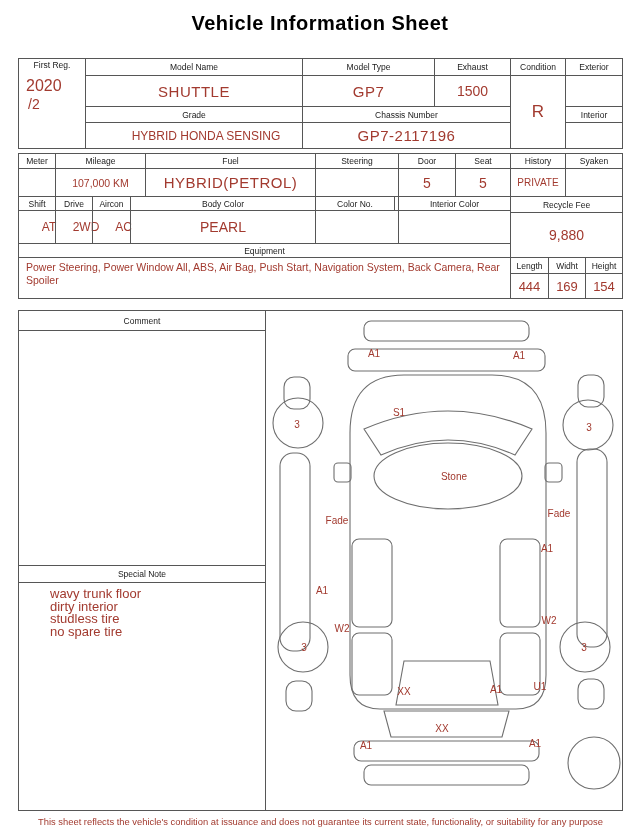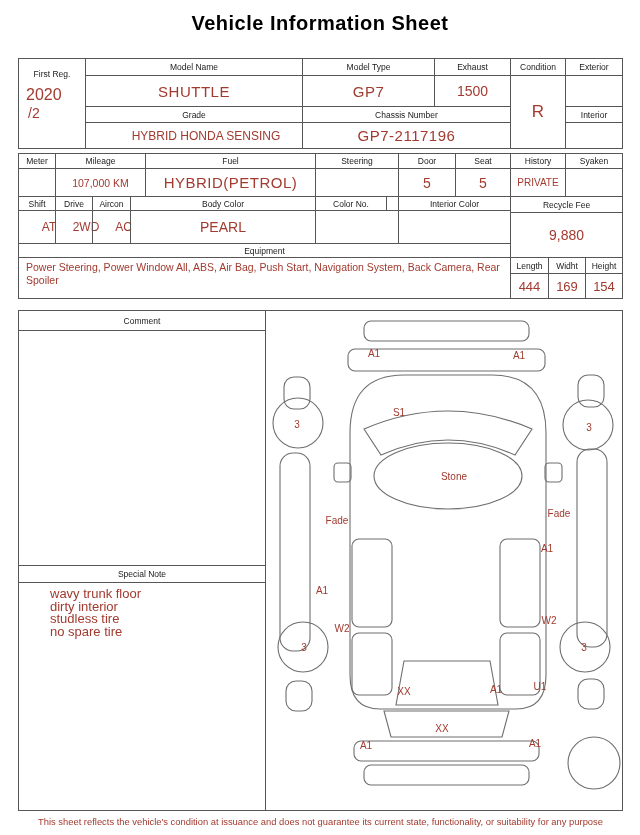--- a/index.html
+++ b/index.html
@@ -32,21 +32,21 @@
   .car{fill:none;stroke:#6e6e6e;stroke-width:1.1;}
   .marker{font-family:"Liberation Sans",sans-serif;font-size:10px;fill:#a23a2f;
     text-anchor:middle;dominant-baseline:central;}
 </style>
 </head>
 <body>
 
 <div class="title">Vehicle Information Sheet</div>
 
 <div class="cell" style="left:18px;top:58px;width:68px;height:91px;flex-direction:column;justify-content:flex-start">
-  <div class="hdr" style="margin-top:10px">First Reg.</div>
+  <div class="hdr" style="margin-top:1px">First Reg.</div>
   <div class="val" style="font-size:16px;align-self:flex-start;margin:7px 0 0 7px">2020</div>
   <div class="val" style="font-size:14px;align-self:flex-start;margin:1px 0 0 9px">/2</div>
 </div>
 
 <div class="cell hdr" style="left:85px;top:58px;width:218px;height:18px">Model Name</div>
 <div class="cell val v15" style="left:85px;top:75px;width:218px;height:32px">SHUTTLE</div>
 
 <div class="cell hdr" style="left:302px;top:58px;width:133px;height:18px">Model Type</div>
 <div class="cell val v15" style="left:302px;top:75px;width:133px;height:32px">GP7</div>
 
@@ -82,21 +82,21 @@
 <div class="cell val" style="left:315px;top:168px;width:84px;height:29px"></div>
 <div class="cell val v14" style="left:398px;top:168px;width:58px;height:29px">5</div>
 <div class="cell val v14" style="left:455px;top:168px;width:56px;height:29px">5</div>
 <div class="cell val v10" style="left:510px;top:168px;width:56px;height:29px">PRIVATE</div>
 <div class="cell val" style="left:565px;top:168px;width:58px;height:29px"></div>
 
 <div class="cell hdr" style="left:18px;top:196px;width:38px;height:15px">Shift</div>
 <div class="cell hdr" style="left:55px;top:196px;width:38px;height:15px">Drive</div>
 <div class="cell hdr" style="left:92px;top:196px;width:39px;height:15px">Aircon</div>
 <div class="cell hdr" style="left:130px;top:196px;width:186px;height:15px">Body Color</div>
-<div class="cell hdr" style="left:315px;top:196px;width:72px;height:15px">Color No.</div>
+<div class="cell hdr" style="left:315px;top:196px;width:80px;height:15px">Color No.</div>
 <div class="cell hdr" style="left:398px;top:196px;width:113px;height:15px">Interior Color</div>
 
 <div class="cell val v12" style="left:18px;top:210px;width:38px;height:34px">AT</div>
 <div class="cell val v12" style="left:55px;top:210px;width:38px;height:34px">2WD</div>
 <div class="cell val v12" style="left:92px;top:210px;width:39px;height:34px">AC</div>
 <div class="cell val v14" style="left:130px;top:210px;width:186px;height:34px">PEARL</div>
 <div class="cell val" style="left:315px;top:210px;width:84px;height:34px"></div>
 <div class="cell val" style="left:398px;top:210px;width:113px;height:34px"></div>
 
 <div class="cell hdr" style="left:18px;top:243px;width:493px;height:15px">Equipment</div>

